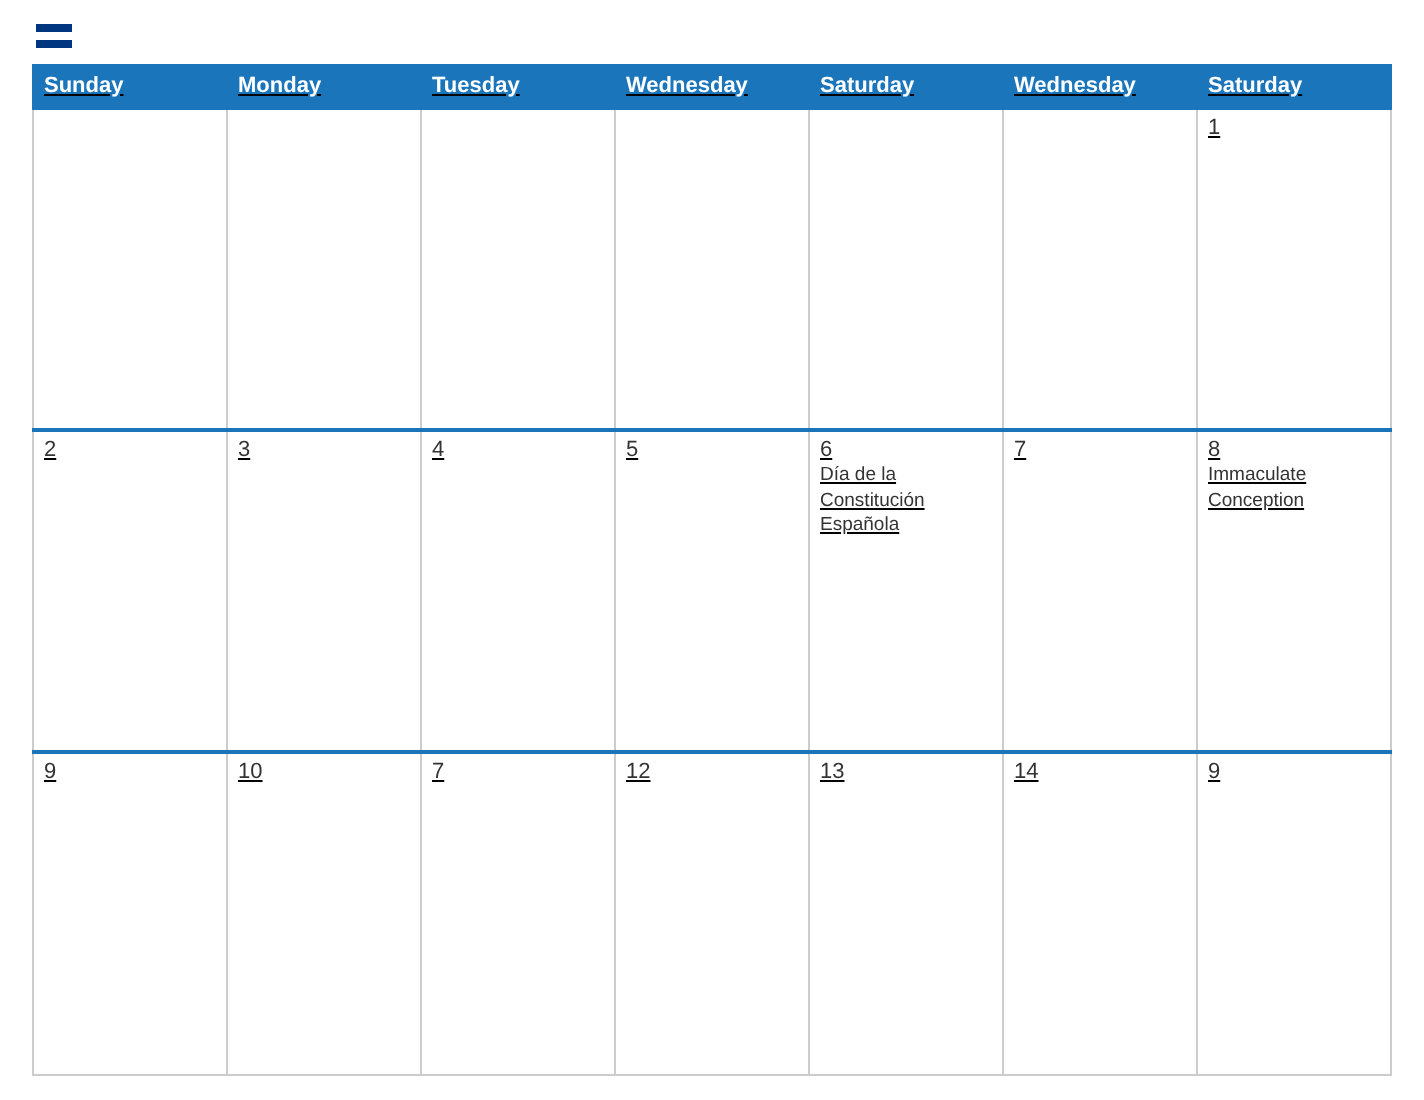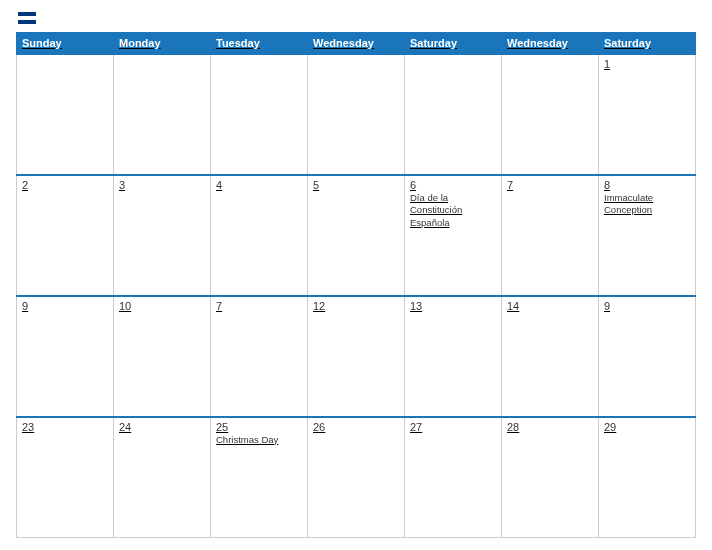--- a/index.html
+++ b/index.html
@@ -182,36 +182,15 @@
           <td>
             <span class="day-num">13</span>
           </td>
           <td>
             <span class="day-num">14</span>
           </td>
           <td>
             <span class="day-num">9</span>
           </td>
         </tr>
-        <tr class="week-row">
-          <td>
-            <span class="day-num">23</span>
-          </td>
-          <td>
-            <span class="day-num">24</span>
-          </td>
-          <td><span class="day-num">25</span><span class="holiday-name">Christmas Day</span></td>
-          <td>
-            <span class="day-num">26</span>
-          </td>
-          <td>
-            <span class="day-num">27</span>
-          </td>
-          <td>
-            <span class="day-num">28</span>
-          </td>
-          <td>
-            <span class="day-num">29</span>
-          </td>
-        </tr>
       </tbody>
   </table>
 </div>
 
 </body></html>

